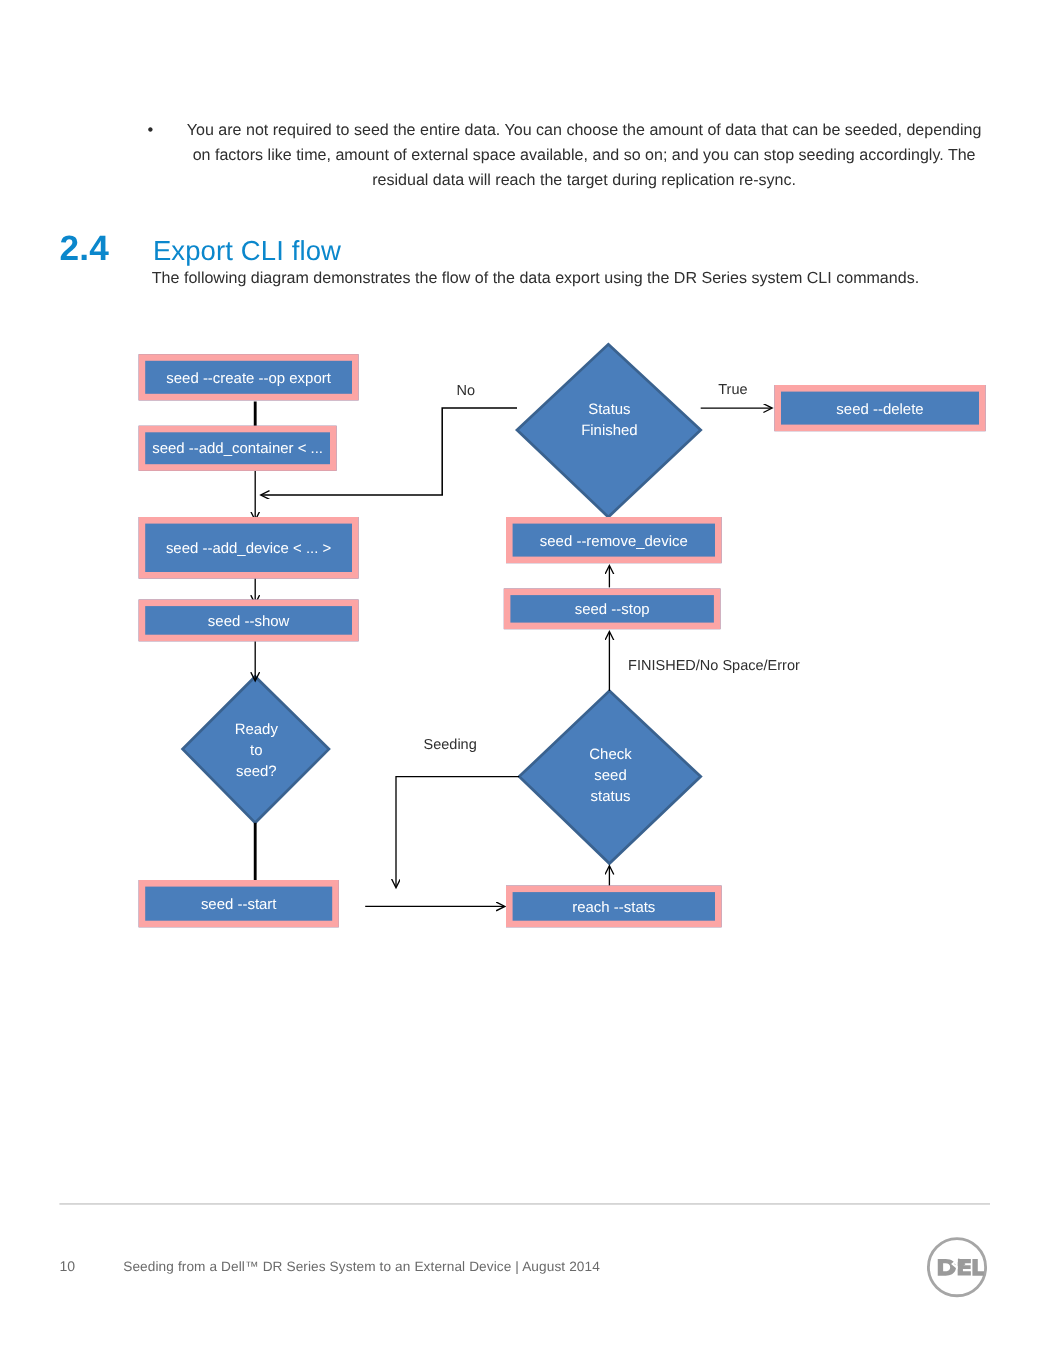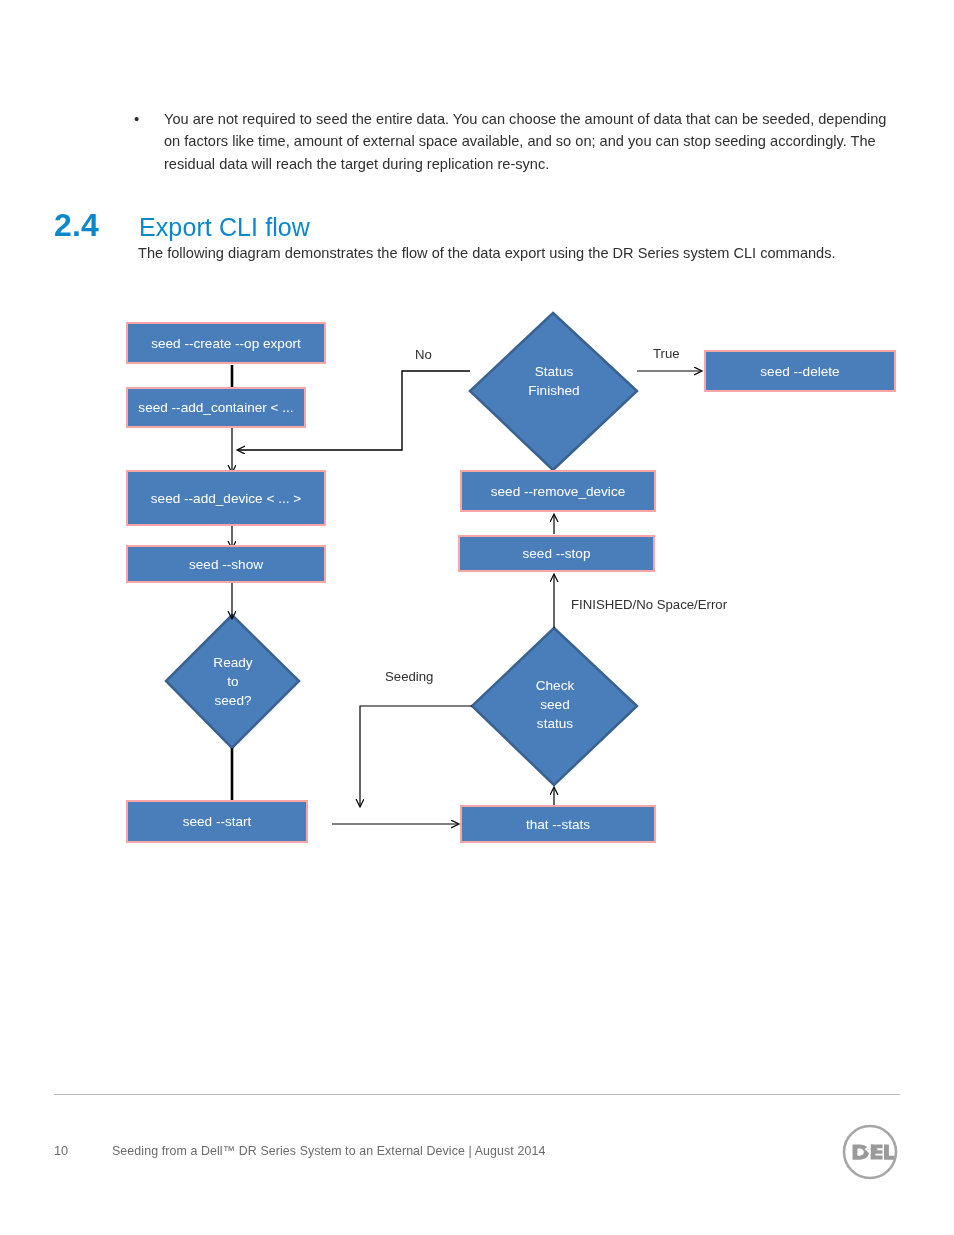--- a/index.html
+++ b/index.html
@@ -35,20 +35,21 @@
     color: #2b2b2b;
     text-align: left;
     padding-left: 6px;
     box-sizing: border-box;
   }
   .bullet-text {
     flex: 1 1 auto;
     font-size: 14.6px;
     line-height: 22.4px;
     color: #2f2f2f;
+    text-align: center;
   }
 
   
   .section-heading {
     position: absolute;
     left: 54px;
     top: 207px;
     width: 850px;
     display: flex;
     align-items: baseline;
@@ -98,21 +99,21 @@
     font-size: 13.6px;
     display: flex;
     align-items: center;
     justify-content: center;
     text-align: center;
     line-height: 19px;
     white-space: nowrap;
   }
   .node.box {
     background: #4a7ebb;
-    border: 2px solid #fca5a5;
+    border: 6px solid #fca5a5;
   }
   .node.diamond-label {
     background: transparent;
     border: none;
     white-space: normal;
     pointer-events: none;
   }
 
   .edge-label {
     position: absolute;
@@ -216,21 +217,21 @@
   <div class="node box" style="left:126px; top:322px; width:200px; height:42px;">seed --create --op export</div>
 
   <div class="node box" style="left:126px; top:387px; width:180px; height:41px;">seed --add_container &lt; ...</div>
 
   <div class="node box" style="left:126px; top:470px; width:200px; height:56px;">seed --add_device &lt; ... &gt;</div>
 
   <div class="node box" style="left:126px; top:545px; width:200px; height:38px;">seed --show</div>
 
   <div class="node box" style="left:126px; top:800px; width:182px; height:43px;">seed --start</div>
 
-  <div class="node box" style="left:460px; top:805px; width:196px; height:38px;">that --stats</div>
+  <div class="node box" style="left:460px; top:805px; width:196px; height:38px;">reach --stats</div>
 
   <div class="node box" style="left:458px; top:535px; width:197px; height:37px;">seed --stop</div>
 
   <div class="node box" style="left:460px; top:470px; width:196px; height:42px;">seed --remove_device</div>
 
   <div class="node box" style="left:704px; top:350px; width:192px; height:42px;">seed --delete</div>
 
   <div class="node diamond-label" style="left:186px; top:648px; width:94px; height:66px;">Ready<br>to<br>seed?</div>
 
   <div class="node diamond-label" style="left:498px; top:358px; width:112px; height:46px;">Status<br>Finished</div>

